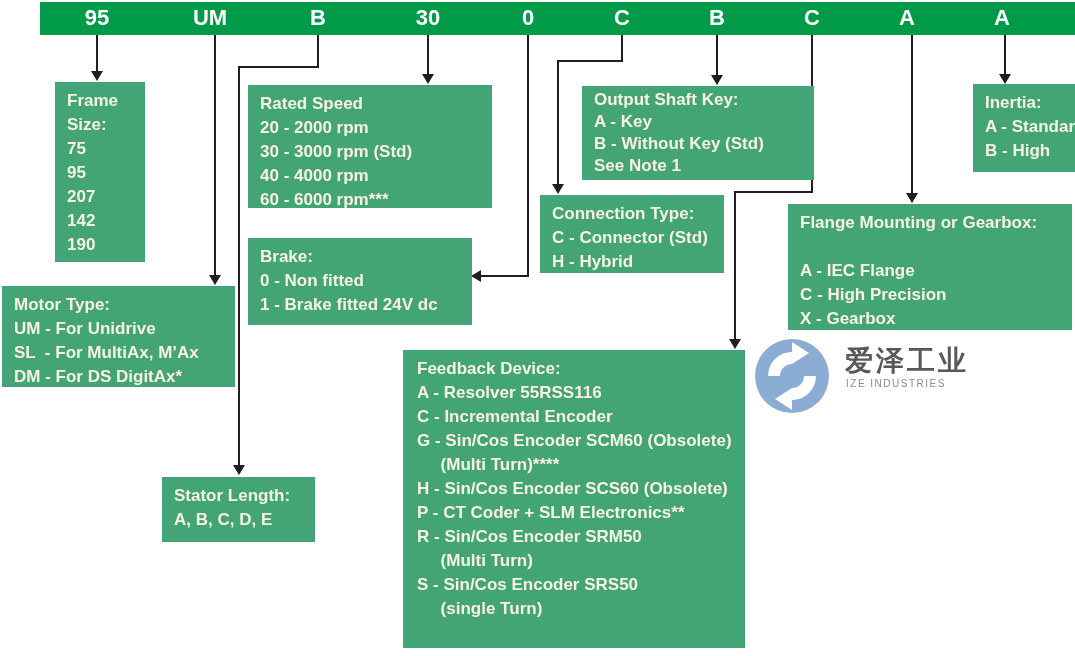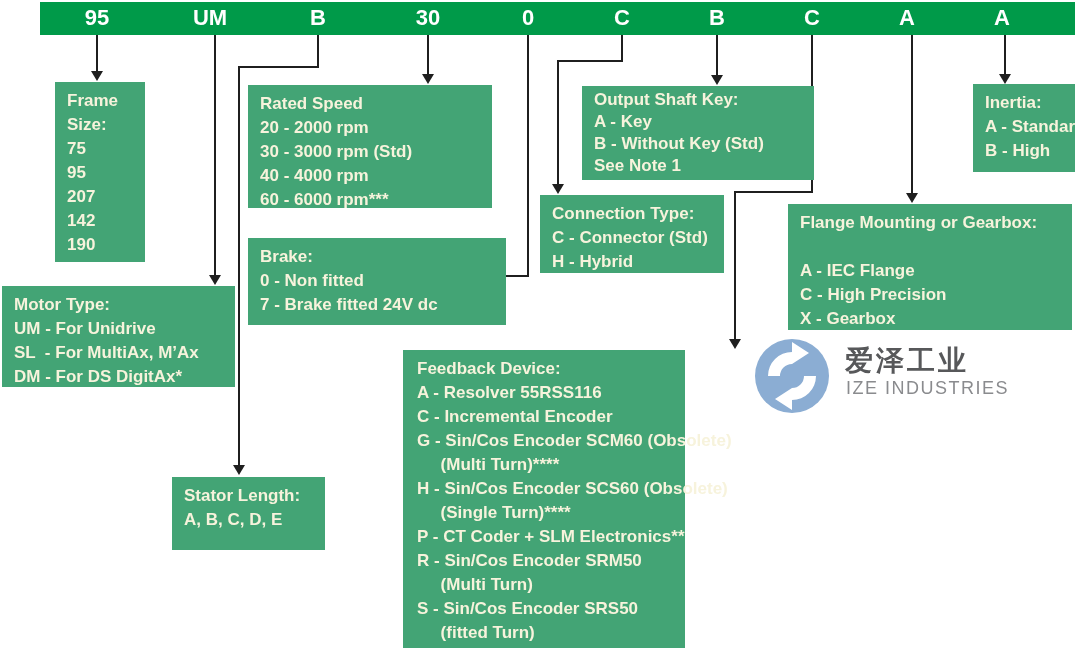--- a/index.html
+++ b/index.html
@@ -31,21 +31,21 @@
   .gbox.tight .ln{min-height:22px;}
   .gbox.fb{line-height:24px;padding:7px 14px;}
   
   .logo-wrap{position:absolute;left:750px;top:334px;width:320px;height:84px;}
   .logo-cn{
     position:absolute;left:95px;top:8px;color:#57585a;
     font-size:28px;font-weight:bold;letter-spacing:3px;white-space:pre;
   }
   .logo-en{
     position:absolute;left:96px;top:44px;color:#8a8b8e;
-    font-size:18px;font-weight:normal;letter-spacing:1.5px;white-space:pre;
+    font-size:10px;font-weight:normal;letter-spacing:1.5px;white-space:pre;
   }
 </style>
 </head>
 <body>
 
 <div id="stage">
 
   <div class="codebar">
     <span class="codeseg" style="left:57px">95</span>
     <span class="codeseg" style="left:170px">UM</span>
@@ -134,51 +134,50 @@
   </div>
 
   <div class="gbox" style="left:788px;top:204px;width:284px;height:126px">
     <div class="ln">Flange Mounting or Gearbox:</div>
     <div class="ln"></div>
     <div class="ln">A - IEC Flange</div>
     <div class="ln">C - High Precision</div>
     <div class="ln">X - Gearbox</div>
   </div>
 
-  <div class="gbox" style="left:248px;top:238px;width:258px;height:87px">
+  <div class="gbox" style="left:248px;top:238px;width:224px;height:87px">
     <div class="ln">Brake:</div>
     <div class="ln">0 - Non fitted</div>
-    <div class="ln">7 - Brake fitted 24V dc</div>
+    <div class="ln">1 - Brake fitted 24V dc</div>
   </div>
 
   <div class="gbox" style="left:2px;top:286px;width:233px;height:101px">
     <div class="ln">Motor Type:</div>
     <div class="ln">UM - For Unidrive</div>
     <div class="ln">SL  - For MultiAx, M’Ax</div>
     <div class="ln">DM - For DS DigitAx*</div>
   </div>
 
-  <div class="gbox" style="left:172px;top:477px;width:153px;height:73px">
+  <div class="gbox" style="left:162px;top:477px;width:153px;height:65px">
     <div class="ln">Stator Length:</div>
     <div class="ln">A, B, C, D, E</div>
   </div>
 
-  <div class="gbox fb" style="left:403px;top:350px;width:282px;height:298px">
+  <div class="gbox fb" style="left:403px;top:350px;width:342px;height:298px">
     <div class="ln">Feedback Device:</div>
     <div class="ln">A - Resolver 55RSS116</div>
     <div class="ln">C - Incremental Encoder</div>
     <div class="ln">G - Sin/Cos Encoder SCM60 (Obsolete)</div>
     <div class="ln">     (Multi Turn)****</div>
     <div class="ln">H - Sin/Cos Encoder SCS60 (Obsolete)</div>
-    <div class="ln">     (Single Turn)****</div>
     <div class="ln">P - CT Coder + SLM Electronics**</div>
     <div class="ln">R - Sin/Cos Encoder SRM50</div>
     <div class="ln">     (Multi Turn)</div>
     <div class="ln">S - Sin/Cos Encoder SRS50</div>
-    <div class="ln">     (fitted Turn)</div>
+    <div class="ln">     (single Turn)</div>
   </div>
 
   <div class="logo-wrap">
     <svg width="84" height="84" viewBox="0 0 84 84" style="position:absolute;left:0;top:0">
       <circle cx="42" cy="42" r="41" fill="#ffffff"></circle>
       <circle cx="42" cy="42" r="37" fill="#8badd3"></circle>
       <g fill="#ffffff">
         <path d="M18,42 A24,24 0 0 1 42,18 L42,8 L59,19 L42,30 A12,12 0 0 0 30,42 Z"></path>
         <path d="M18,42 A24,24 0 0 1 42,18 L42,8 L59,19 L42,30 A12,12 0 0 0 30,42 Z" transform="rotate(180 42 42)"></path>
       </g>

